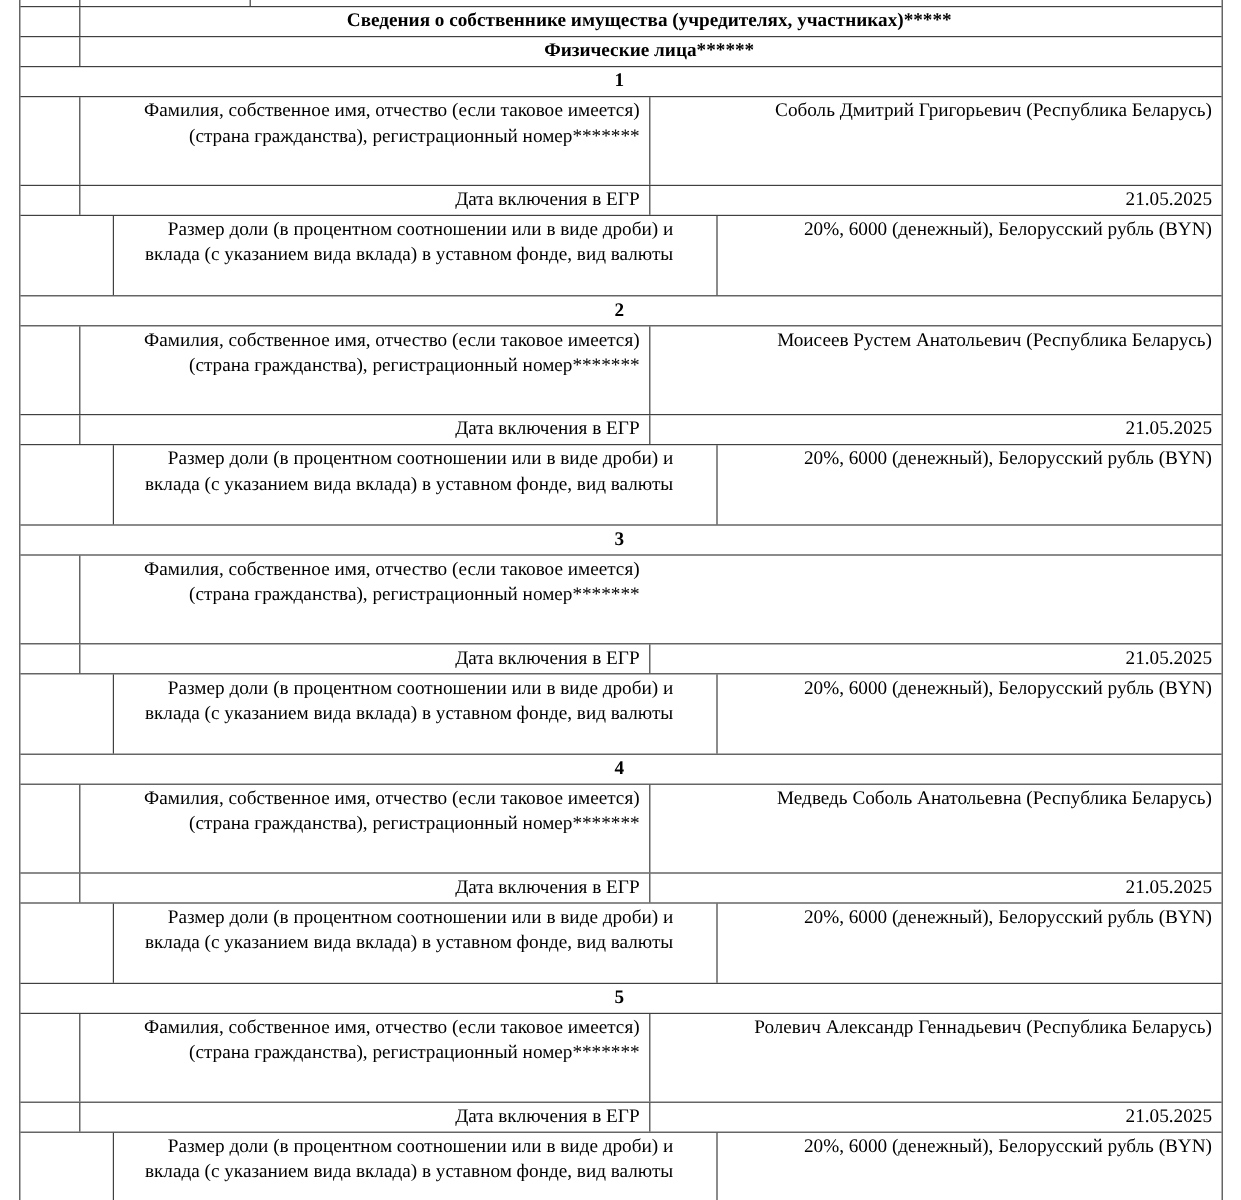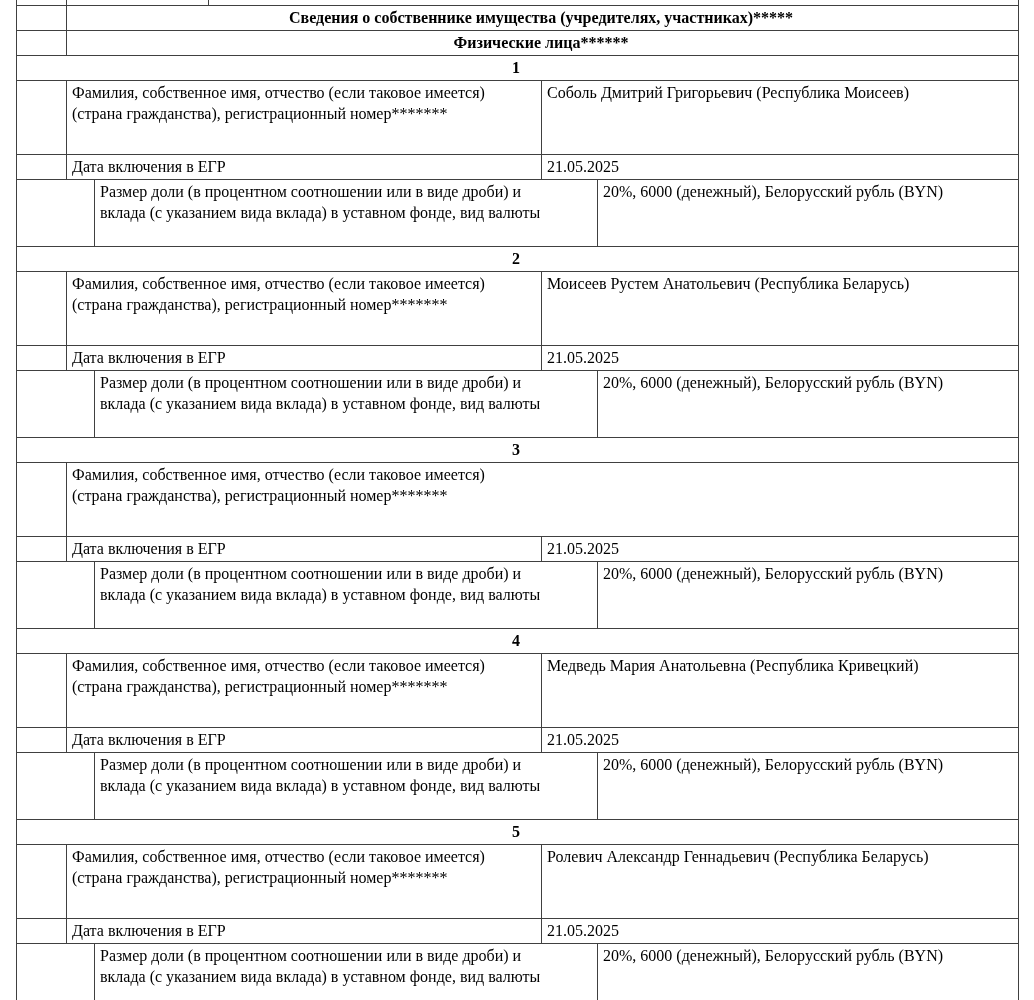--- a/index.html
+++ b/index.html
@@ -49,20 +49,21 @@
   .r-name { min-height: 74px; }
   .r-date { min-height: 20px; }
   .r-share { min-height: 67px; gap: 28px; }
   .bold-center {
     font-weight: bold;
     text-align: center;
     padding-top: 1px;
   }
   .label-cell, .value-cell {
     vertical-align: top;
+    text-align: right;
   }
 </style>
 </head>
 <body>
 
 <div class="page">
   <div class="tbl">
 
     <div class="row r-sliver">
       <div class="cell"></div>
@@ -79,21 +80,21 @@
       <div class="cell"></div>
       <div class="cell bold-center">Физические лица******</div>
     </div>
 
     <div class="row r-num">
       <div class="cell bold-center">1</div>
     </div>
     <div class="row r-body r-name">
       <div class="cell"></div>
       <div class="cell label-cell">Фамилия, собственное имя, отчество (если таковое имеется) (страна гражданства), регистрационный номер*******</div>
-      <div class="cell value-cell">Соболь Дмитрий Григорьевич (Республика Моисеев)</div>
+      <div class="cell value-cell">Соболь Дмитрий Григорьевич (Республика Беларусь)</div>
     </div>
     <div class="row r-body r-date">
       <div class="cell"></div>
       <div class="cell label-cell">Дата включения в ЕГР</div>
       <div class="cell value-cell">21.05.2025</div>
     </div>
     <div class="row r-body r-share">
       <div class="cell"></div>
       <div class="cell label-cell">Размер доли (в процентном соотношении или в виде дроби) и вклада (с указанием вида вклада) в уставном фонде, вид валюты</div>
       <div class="cell value-cell">20%, 6000 (денежный), Белорусский рубль (BYN)</div>
@@ -135,21 +136,21 @@
       <div class="cell label-cell">Размер доли (в процентном соотношении или в виде дроби) и вклада (с указанием вида вклада) в уставном фонде, вид валюты</div>
       <div class="cell value-cell">20%, 6000 (денежный), Белорусский рубль (BYN)</div>
     </div>
 
     <div class="row r-num">
       <div class="cell bold-center">4</div>
     </div>
     <div class="row r-body r-name">
       <div class="cell"></div>
       <div class="cell label-cell">Фамилия, собственное имя, отчество (если таковое имеется) (страна гражданства), регистрационный номер*******</div>
-      <div class="cell value-cell">Медведь Мария Анатольевна (Республика Кривецкий)</div>
+      <div class="cell value-cell">Медведь Соболь Анатольевна (Республика Беларусь)</div>
     </div>
     <div class="row r-body r-date">
       <div class="cell"></div>
       <div class="cell label-cell">Дата включения в ЕГР</div>
       <div class="cell value-cell">21.05.2025</div>
     </div>
     <div class="row r-body r-share">
       <div class="cell"></div>
       <div class="cell label-cell">Размер доли (в процентном соотношении или в виде дроби) и вклада (с указанием вида вклада) в уставном фонде, вид валюты</div>
       <div class="cell value-cell">20%, 6000 (денежный), Белорусский рубль (BYN)</div>

